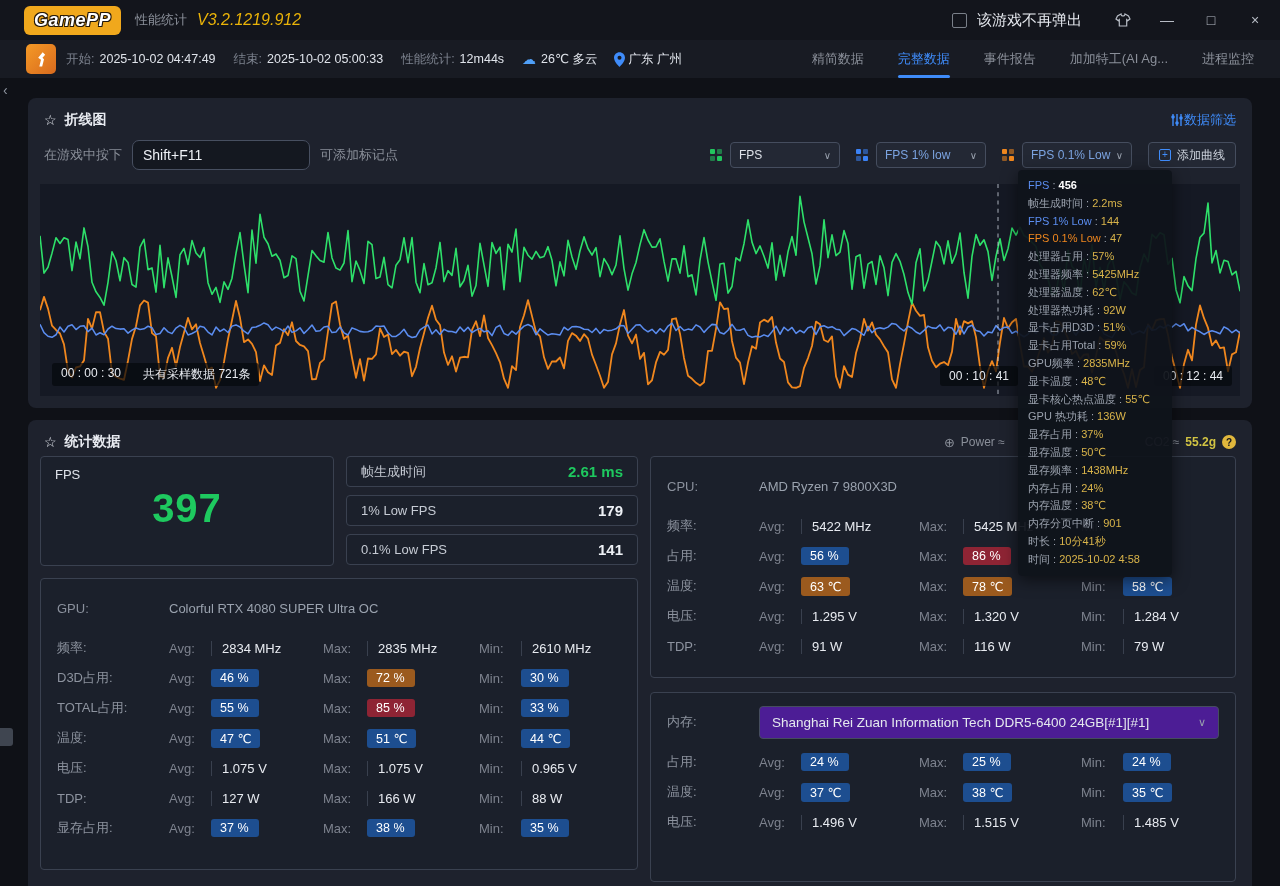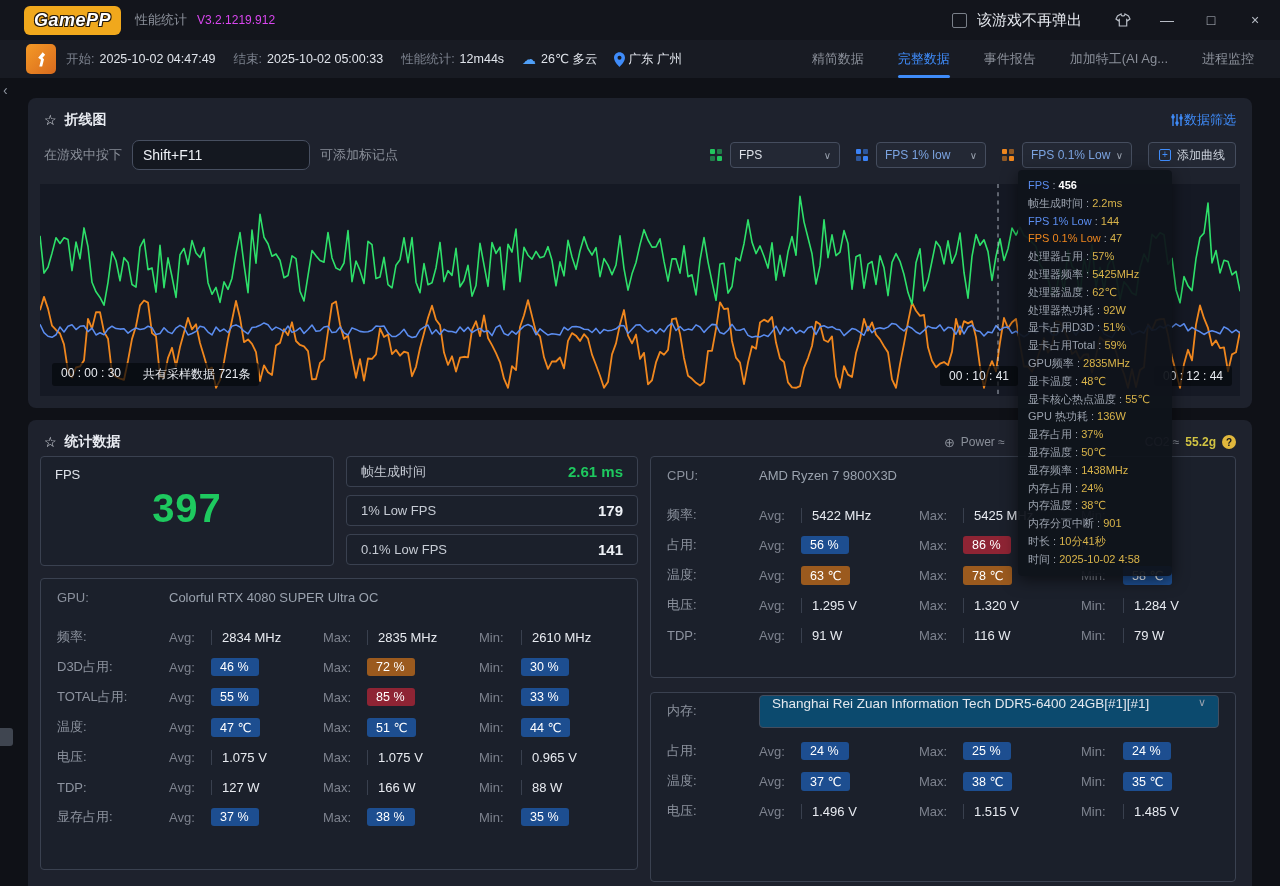--- a/index.html
+++ b/index.html
@@ -7,21 +7,21 @@
     font-family:"Liberation Sans","DejaVu Sans",sans-serif; }
   .app { position:relative; width:1280px; height:886px; overflow:hidden; }
 
   
   .titlebar { position:absolute; top:0; left:0; right:0; height:40px; background:#13151c;
     display:flex; align-items:center; padding:0 8px 0 24px; z-index:10; }
   .logo { background:#f0a81c; border-radius:6px; padding:4px 10px; font-style:italic; font-weight:bold;
     font-size:18px; color:#fff; letter-spacing:0.5px;
     text-shadow:-1px -1px 0 #23180a, 1px -1px 0 #23180a, -1px 1px 0 #23180a, 1px 1px 0 #23180a; }
   .app-title { color:#8b909a; font-size:13px; margin-left:14px; }
-  .version { color:#d946ef; font-size:12px; margin-left:10px; }
+  .version { color:#eab308; font-size:16px; margin-left:10px;font-style:italic; }
   .titlebar-right { margin-left:auto; display:flex; align-items:center; gap:10px; }
   .checkbox { width:15px; height:15px; border:1px solid #7a8089; border-radius:2px; background:transparent; }
   .checkbox-label { color:#e6e9ef; font-size:15px; margin-right:14px; }
   .win-btn { width:34px; height:30px; display:flex; align-items:center; justify-content:center;
     color:#b7bcc5; font-size:14px; cursor:default; }
 
   
   .header { position:absolute; top:40px; left:0; right:0; height:38px; background:#181b23;
     display:flex; align-items:center; padding:0 26px; z-index:9; }
   .game-icon { width:30px; height:30px; border-radius:5px; background:linear-gradient(135deg,#f59a26,#d86a1e);
@@ -103,30 +103,30 @@
   .fps-label { color:#dfe3ea; font-size:13px; }
   .fps-value { color:#1ec95f; font-size:40px; font-weight:bold; text-align:center; margin-top:4px; letter-spacing:1px; }
 
   .mini-metrics { position:absolute; left:318px; top:36px; width:292px; display:flex; flex-direction:column; gap:8px; }
   .mini-box { height:31px; border:1px solid #3a4150; border-radius:4px; background:#1b202b;
     display:flex; align-items:center; justify-content:space-between; padding:0 14px; }
   .mini-label { color:#c6cbd4; font-size:13px; }
   .mini-value { color:#eef1f6; font-size:15px; font-weight:bold; }
   .mini-value.green { color:#1ec95f; }
 
-  .dev-box { position:absolute; border:1px solid #3a4150; border-radius:4px; background:#1b202b; padding:3px 16px; }
+  .dev-box { position:absolute; border:1px solid #3a4150; border-radius:4px; background:#1b202b; padding:14px 16px; }
   .gpu-box { left:12px; top:158px; width:598px; height:292px; }
   .cpu-box { left:622px; top:36px; width:586px; height:222px; }
   .mem-box { left:622px; top:272px; width:586px; height:190px; }
   .dev-row { display:flex; align-items:center; height:30px; margin-bottom:10px; }
   .dev-label { font-size:13px; color:#8a909c; }
   .gpu-box .dev-label { width:112px; } .cpu-box .dev-label, .mem-box .dev-label { width:92px; }
   .dev-name { color:#9aa2ae; font-size:13px; }
-  .mem-select { flex:1; height:33px; background:#0c4a6e; border:1px solid #454d5e; border-radius:4px;
-    display:flex; align-items:flex-start; padding:0 12px; color:#e4e8ee; font-size:13.5px; }
+  .mem-select { flex:1; height:33px; background:#4c1d95; border:1px solid #454d5e; border-radius:4px;
+    display:flex; align-items:center; padding:0 12px; color:#e4e8ee; font-size:13.5px; }
   .mem-select .chev { margin-left:auto; color:#98a0ad; font-size:11px; }
 
   .stat-row { display:grid; align-items:center; height:30px; }
   .grid-gpu { grid-template-columns:112px 42px 112px 44px 112px 42px auto; }
   .grid-cpu { grid-template-columns:92px 42px 118px 44px 118px 42px auto; }
   .row-label { color:#8d939f; font-size:13px; }
   .col-label { color:#7d828e; font-size:13px; }
   .cell { display:flex; align-items:center; }
   .val.plain { color:#e8ebf1; font-size:13px; border-left:1px solid #39404e; padding-left:10px; }
   .pill { display:inline-block; min-width:48px; padding:2px 9px; border-radius:3px; color:#fff; font-size:12.5px; }

